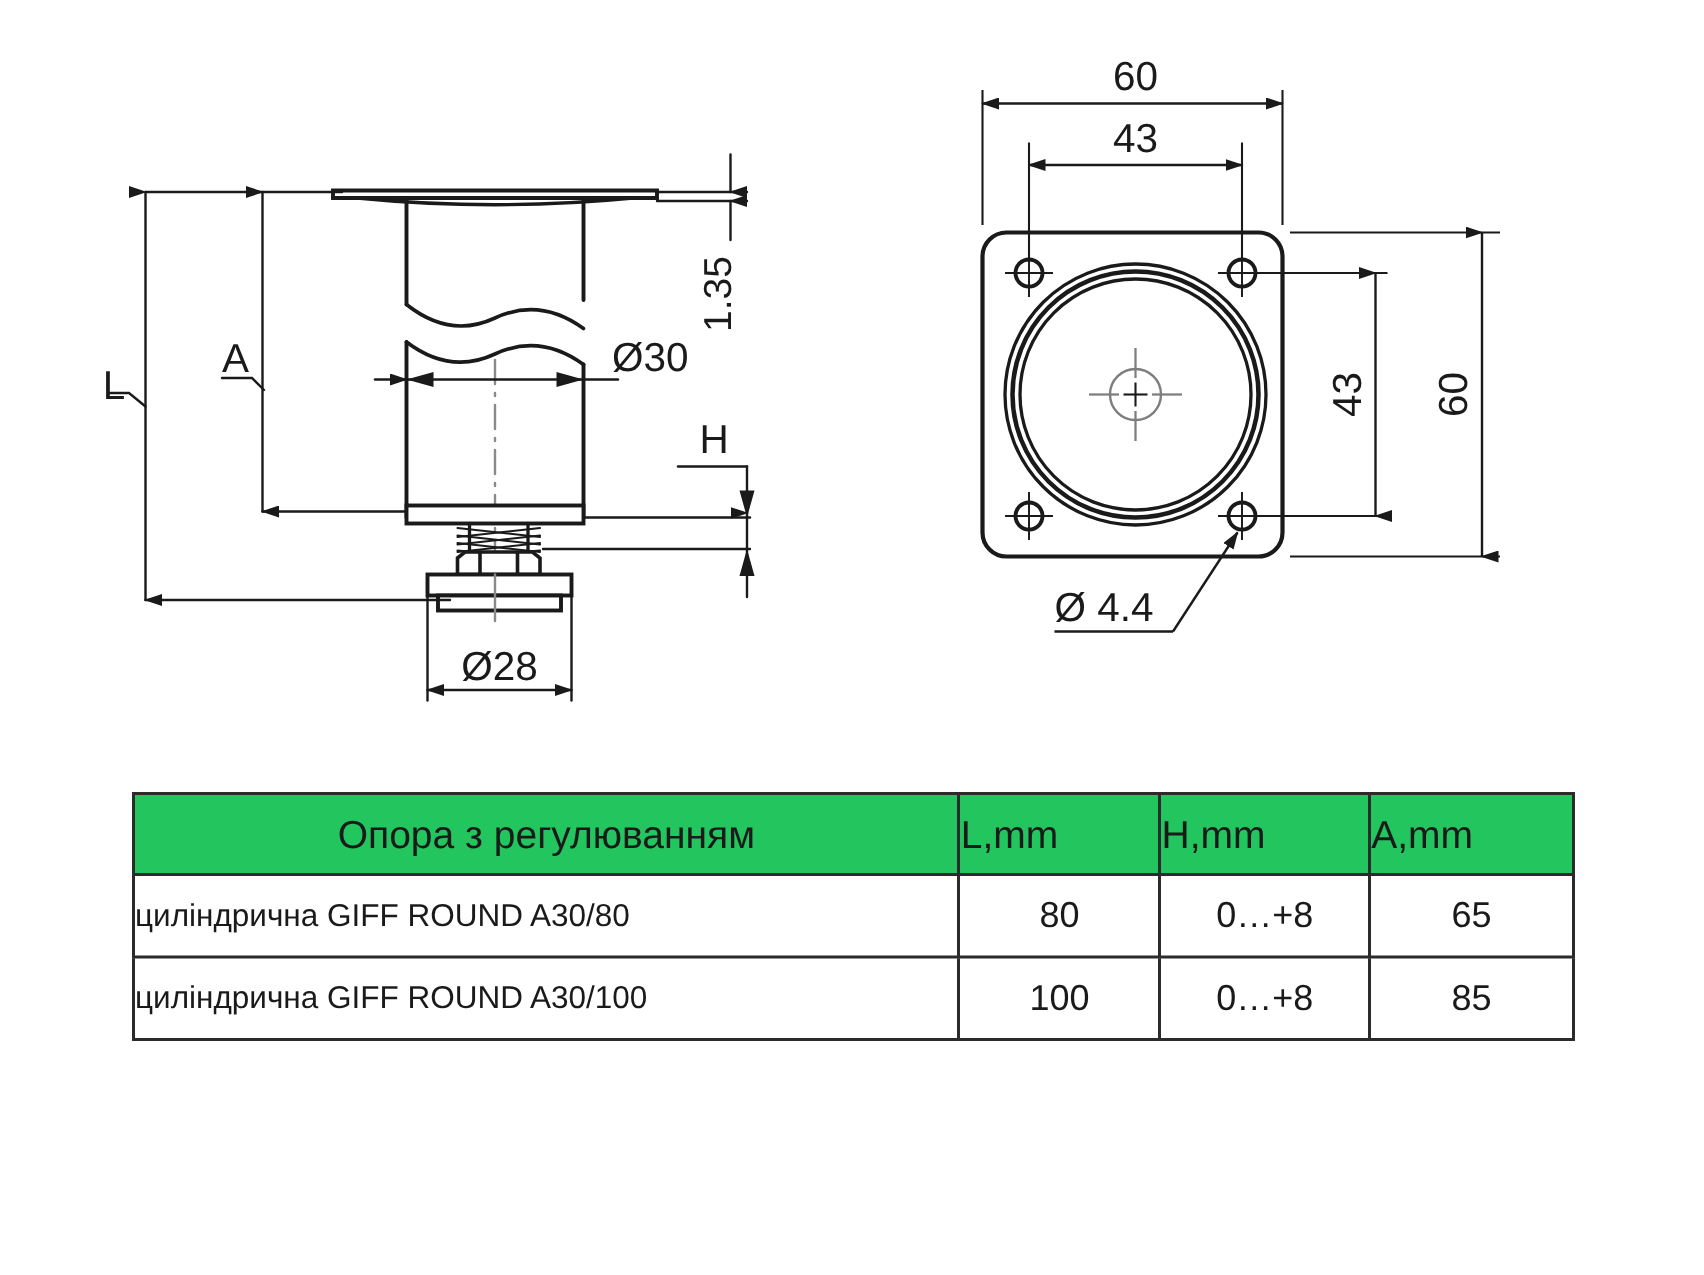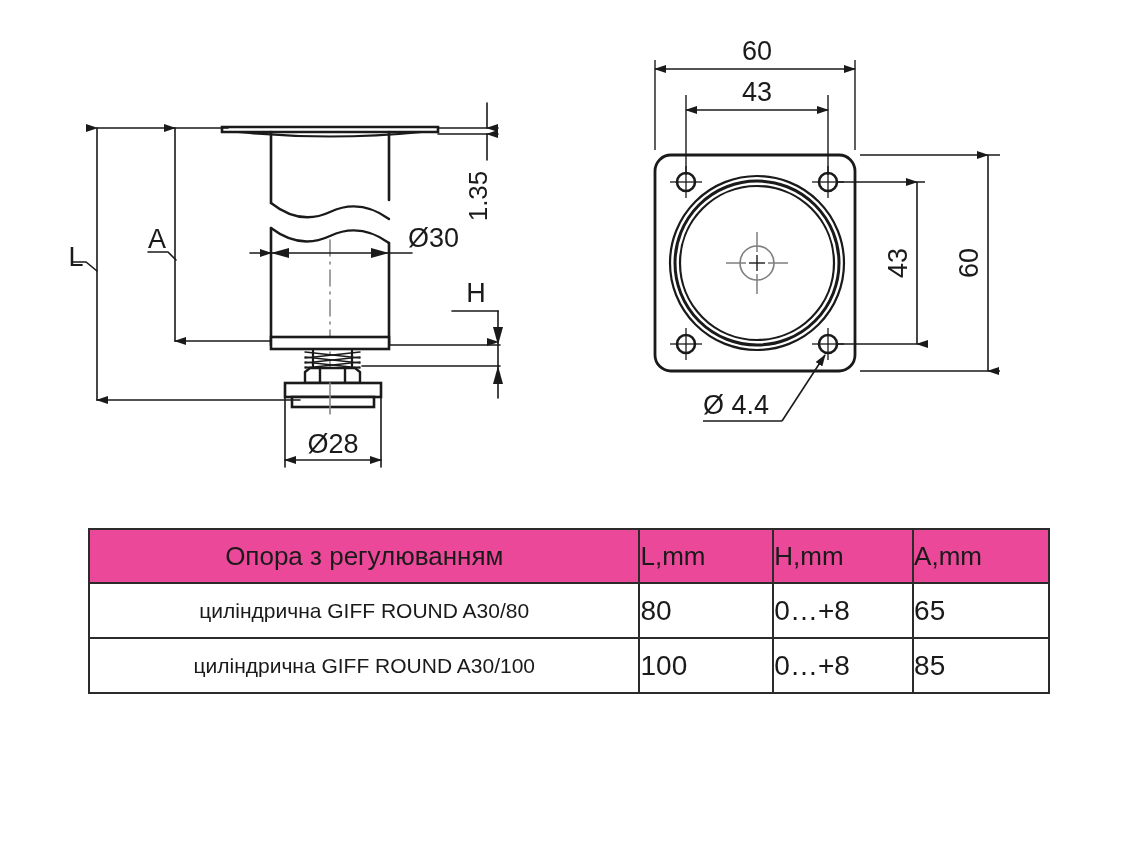--- a/index.html
+++ b/index.html
@@ -4,29 +4,29 @@
 <style>
   html,body{margin:0;padding:0;background:#ffffff;}
   body{width:1136px;height:850px;position:relative;overflow:hidden;
        font-family:"Liberation Sans","DejaVu Sans",sans-serif;color:#1a1a1a;}
   #stage{position:absolute;left:0;top:0;width:1136px;height:850px;}
   svg.draw{position:absolute;left:0;top:0;width:1136px;height:850px;overflow:visible;}
 
   
   #spec-table{position:absolute;left:88px;top:528px;width:962px;border-collapse:collapse;}
   #spec-table td,#spec-table th{border:2.5px solid #2b2b2b;padding:0;}
-  #spec-table thead th{background:#ec4899;font-weight:400;}
+  #spec-table thead th{background:#22c55e;font-weight:400;}
   .c-name{width:555px;}
   .c-l{width:133px;}
   .c-h{width:139px;}
   .c-a{width:135px;margin-top:44px;}
   .hdr-name{font-size:26px;text-align:center;height:52px;}
   .hdr-num{font-size:26px;text-align:left;height:52px;}
-  .cell-name{font-size:21px;text-align:center;height:53px;}
-  .cell-num{font-size:28px;text-align:left;height:53px;}
+  .cell-name{font-size:21px;text-align:left;height:53px;}
+  .cell-num{font-size:24px;text-align:center;height:53px;}
 </style>
 </head>
 <body>
 
 <div id="stage">
 
   <svg class="draw" viewBox="0 0 1136 850">
     <defs>
       <marker id="ah" markerWidth="12" markerHeight="8" refX="11" refY="4" orient="auto" markerUnits="userSpaceOnUse">
         <path d="M0,0 L12,4 L0,8 Z" fill="#1a1a1a"></path>

